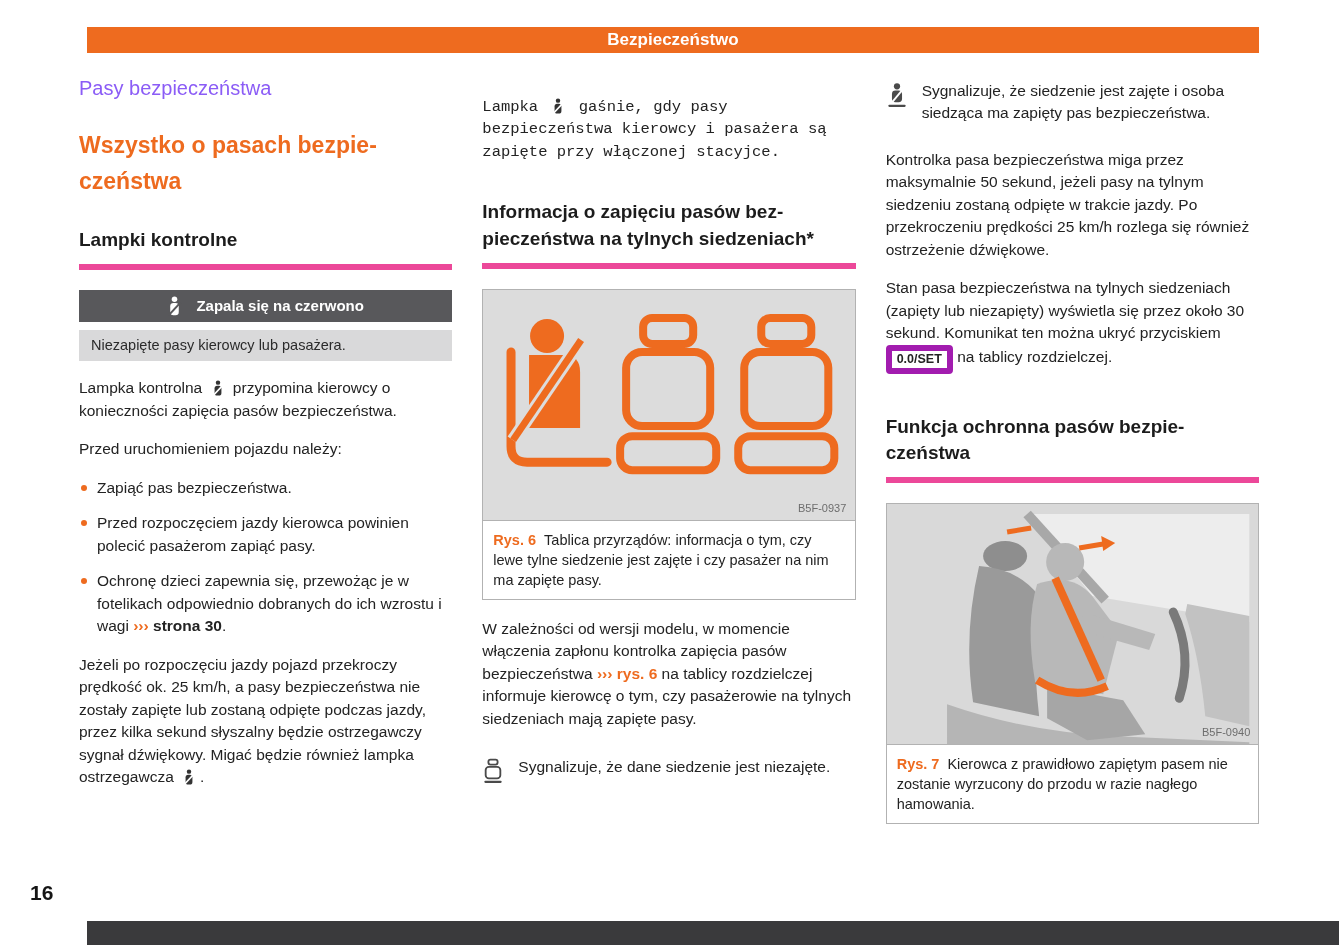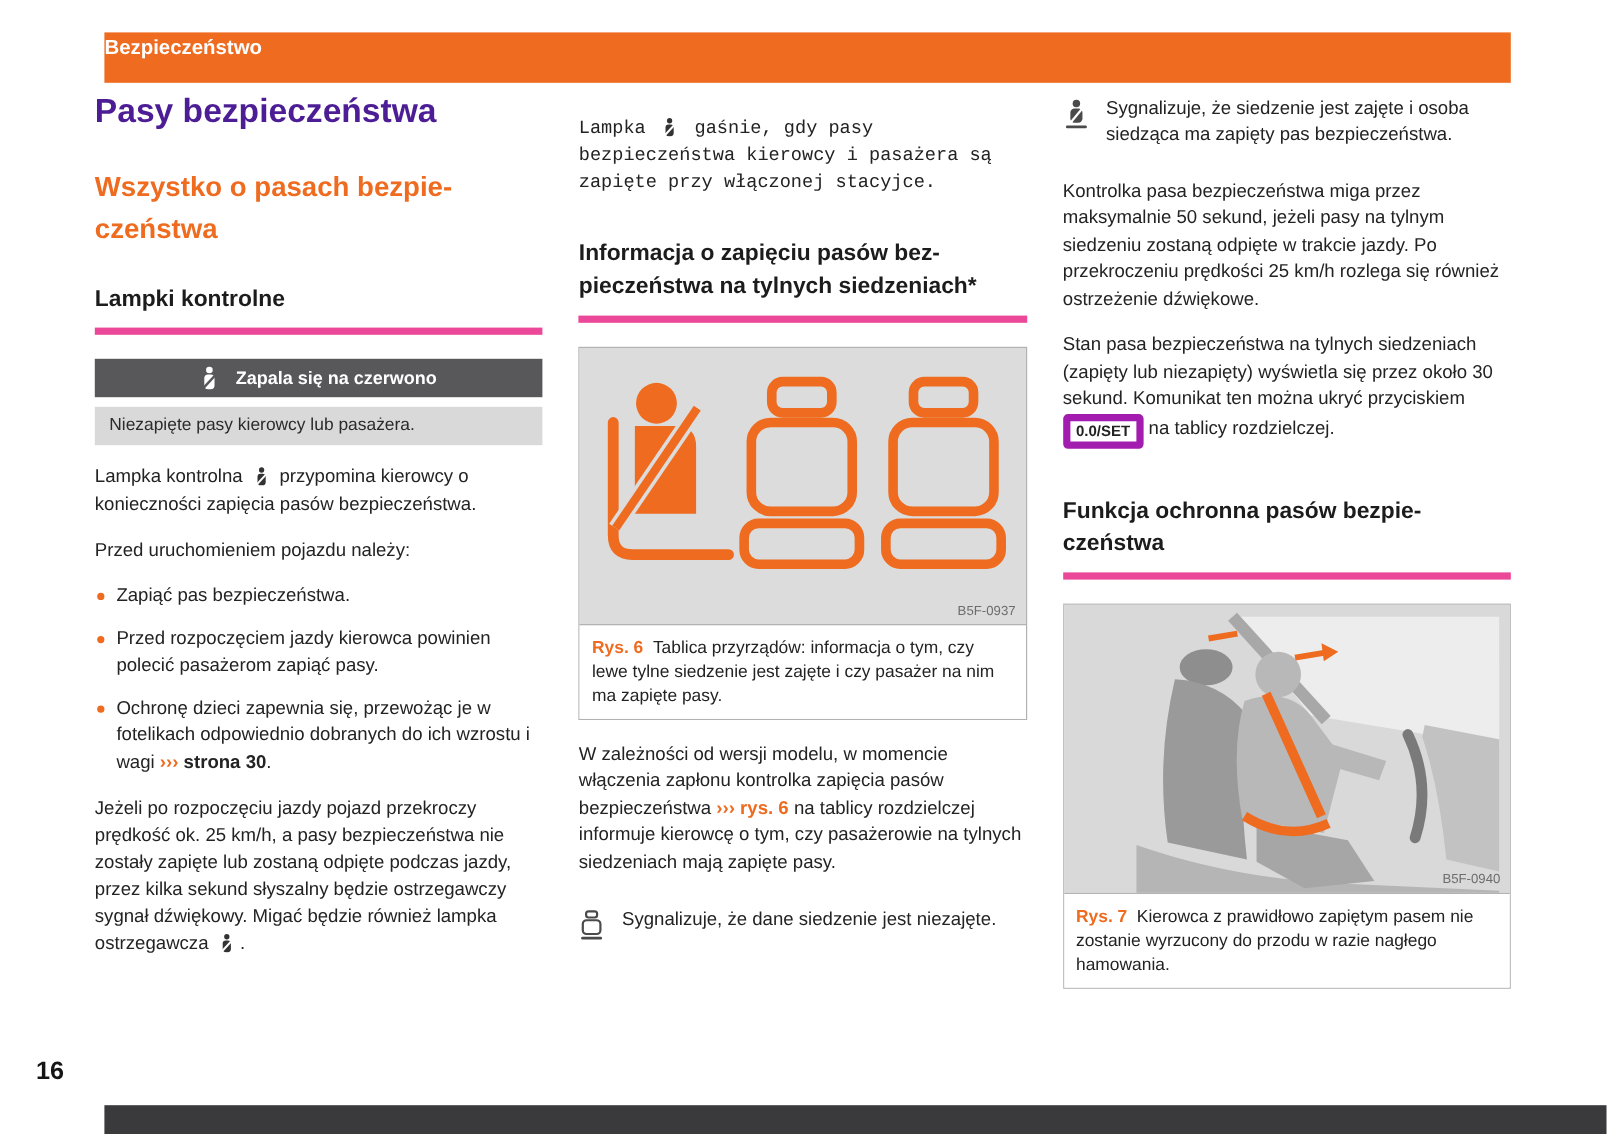--- a/index.html
+++ b/index.html
@@ -2,29 +2,29 @@
 <html lang="pl"><head>
 <meta charset="utf-8">
 <style>
   * { box-sizing: border-box; }
   html,body { margin:0; padding:0; background:#ffffff; }
   body { font-family:"Liberation Sans", sans-serif; color:#232323; }
 
   .page { position:relative; width:1339px; height:945px; background:#fff; overflow:hidden; }
 
   .header-bar {
-    position:absolute; left:87px; right:80px; top:27px; height:42px;
-    background:#EE6B1F; color:#fff; 
+    position:absolute; left:87px; right:80px; top:27px; height:26px;
+    background:#EE6B1F; color:#fff; text-align:center;
     font-weight:bold; font-size:17px; line-height:26px;
   }
 
   .content { position:absolute; top:60px; left:79px; right:80px; display:flex; gap:30px; }
   .col { flex:1 1 0; min-width:0; }
 
-  .h1 { color:#4c1d95; font-size:28px; font-weight:bold; margin:16px 0 0; line-height:1.2; }
+  .h1 { color:#8b5cf6; font-size:20px; font-weight:normal; margin:16px 0 0; line-height:1.2; }
   .h2 { color:#EE6B1F; font-size:23px; font-weight:bold; margin:28px 0 10px; line-height:1.55; }
 
   .section-h {
     font-size:19px; font-weight:bold; color:#1c1c1c;
     border-bottom:6px solid #ec4899; padding-bottom:10px;
     margin:28px 0 20px; line-height:1.4;
   }
 
   .alert-dark {
     background:#58585B; color:#fff; display:flex; align-items:center; gap:14px;

